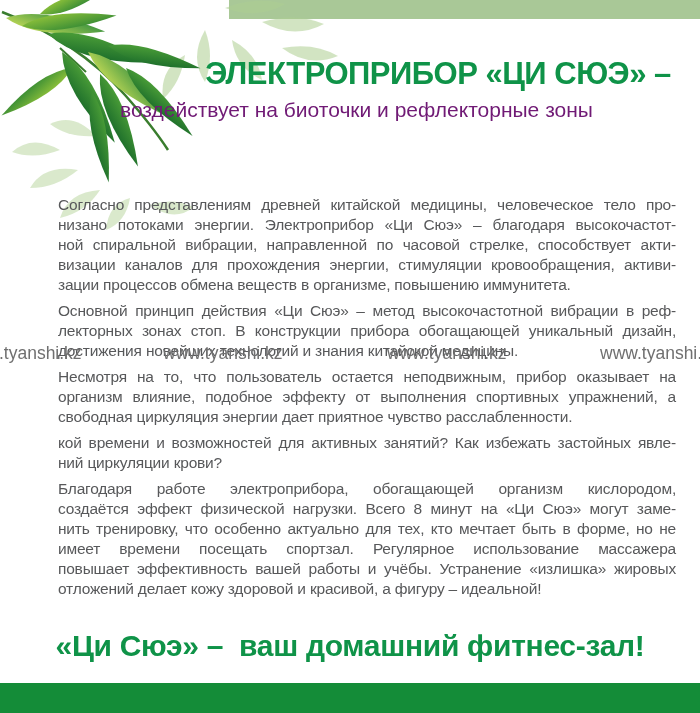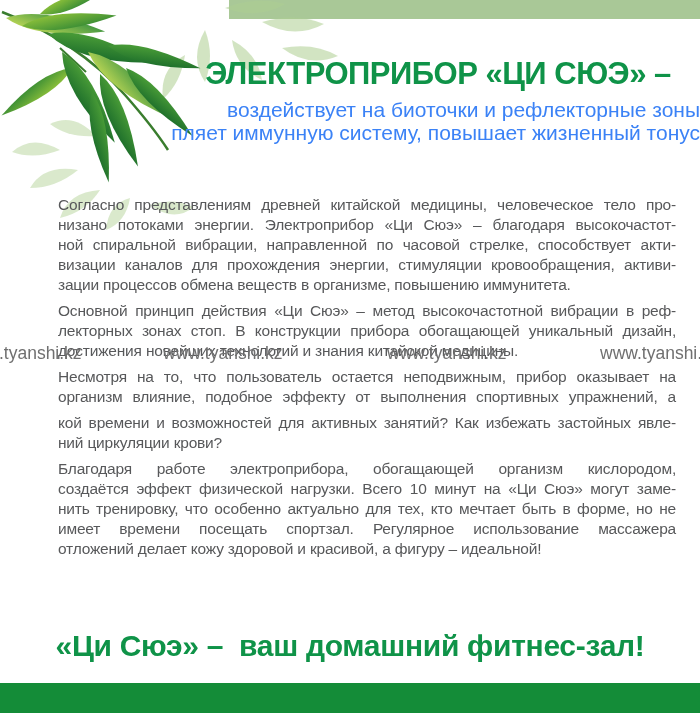--- a/index.html
+++ b/index.html
@@ -8,22 +8,22 @@
     position:relative; width:700px; height:713px; background:#ffffff;
     overflow:hidden; font-family:"Liberation Sans", sans-serif;
   }
   .top-bar { position:absolute; top:0; left:229px; right:0; height:19px; background:#a9c897; }
   .leaves { position:absolute; top:0; left:0; width:360px; height:230px; pointer-events:none; }
   .title {
     position:absolute; top:56px; left:186px; width:504px; text-align:center;
     font-size:31px; font-weight:bold; color:#0f9348; letter-spacing:-0.5px; white-space:nowrap;
   }
   .subtitle {
-    position:absolute; top:99px; left:120px; width:580px; text-align:right;
-    font-size:21px; line-height:22.5px; color:#3b82f6;
+    position:absolute; top:99px; left:120px; width:580px; text-align:left;
+    font-size:21px; line-height:22.5px; color:#701a75;
   }
   .body-text {
     position:absolute; top:195px; left:58px; width:618px;
     color:#57585a; font-size:15.5px; letter-spacing:-0.2px;
   }
   .para { margin-bottom:6px; }
   .line { line-height:20px; text-align:justify; text-align-last:justify; }
   .line.end { text-align:left; text-align-last:auto; }
   .watermarks { position:absolute; top:343px; left:0; width:100%; height:20px; }
   .wm { position:absolute; top:0; font-size:17.5px; color:#707070; white-space:nowrap; }
@@ -88,49 +88,50 @@
     <path fill="url(#gB)" transform="translate(108,46) rotate(16)" d="M0 0 Q29 -16 95 -4 Q32 14 0 0 Z"></path>
     <path fill="url(#gB)" transform="translate(100,74) rotate(70)" d="M0 0 Q32 -18 100 -4 Q35 16 0 0 Z"></path>
     <path fill="url(#gB)" transform="translate(126,68) rotate(48)" d="M0 0 Q29 -16 95 -4 Q32 14 0 0 Z"></path>
     <path fill="url(#gB)" transform="translate(92,92) rotate(82)" d="M0 0 Q28 -15 92 -4 Q31 14 0 0 Z"></path>
   </svg>
 
   <h1 class="title">ЭЛЕКТРОПРИБОР «ЦИ СЮЭ» –</h1>
 
   <div class="subtitle">
     <div>воздействует на биоточки и рефлекторные зоны</div>
-    <div>пляет иммунную систему, повышает жизненный тонус</div>
   </div>
 
   <div class="body-text">
     <div class="para">
       <div class="line">Согласно представлениям древней китайской медицины, человеческое тело про-</div>
       <div class="line">низано потоками энергии. Электроприбор «Ци Сюэ» – благодаря высокочастот-</div>
       <div class="line">ной спиральной вибрации, направленной по часовой стрелке, способствует акти-</div>
       <div class="line">визации каналов для прохождения энергии, стимуляции кровообращения, активи-</div>
       <div class="line end">зации процессов обмена веществ в организме, повышению иммунитета.</div>
     </div>
     <div class="para">
       <div class="line">Основной принцип действия «Ци Сюэ» – метод высокочастотной вибрации в реф-</div>
       <div class="line">лекторных зонах стоп. В конструкции прибора обогащающей уникальный дизайн,</div>
       <div class="line end">достижения новейших технологий и знания китайской медицины.</div>
     </div>
     <div class="para">
       <div class="line">Несмотря на то, что пользователь остается неподвижным, прибор оказывает на</div>
       <div class="line">организм влияние, подобное эффекту от выполнения спортивных упражнений, а</div>
+      <div class="line end">свободная циркуляция энергии дает приятное чувство расслабленности.</div>
     </div>
     <div class="para">
       <div class="line">кой времени и возможностей для активных занятий? Как избежать застойных явле-</div>
       <div class="line end">ний циркуляции крови?</div>
     </div>
     <div class="para">
       <div class="line">Благодаря работе электроприбора, обогащающей организм кислородом,</div>
-      <div class="line">создаётся эффект физической нагрузки. Всего 10 минут на «Ци Сюэ» могут заме-</div>
+      <div class="line">создаётся эффект физической нагрузки. Всего 8 минут на «Ци Сюэ» могут заме-</div>
       <div class="line">нить тренировку, что особенно актуально для тех, кто мечтает быть в форме, но не</div>
       <div class="line">имеет времени посещать спортзал. Регулярное использование массажера</div>
+      <div class="line">повышает эффективность вашей работы и учёбы. Устранение «излишка» жировых</div>
       <div class="line end">отложений делает кожу здоровой и красивой, а фигуру – идеальной!</div>
     </div>
   </div>
 
   <div class="watermarks">
     <span class="wm wm0">www.tyanshi.kz</span>
     <span class="wm wm1">www.tyanshi.kz</span>
     <span class="wm wm2">www.tyanshi.kz</span>
     <span class="wm wm3">www.tyanshi.kz</span>
   </div>

